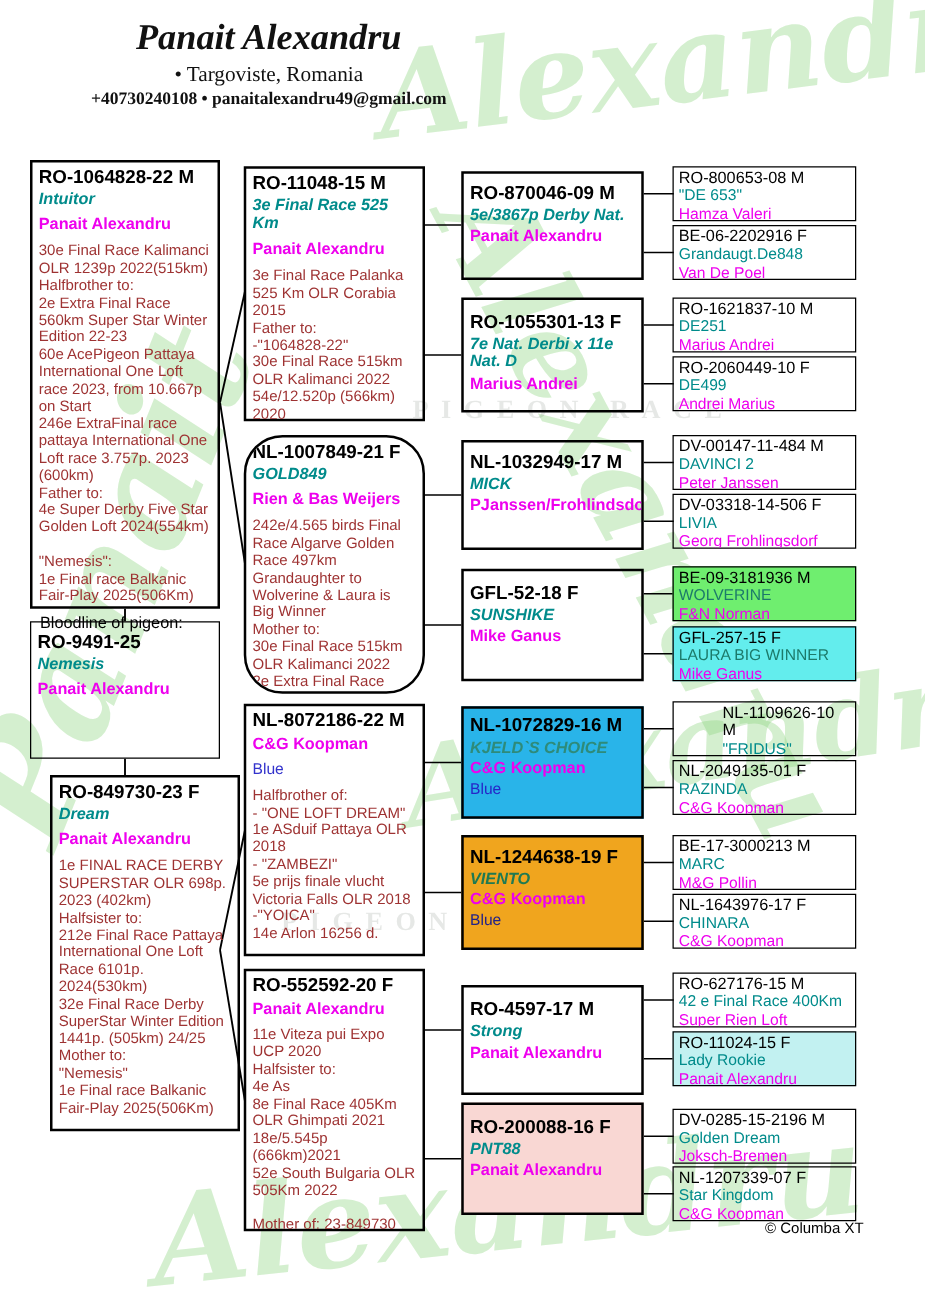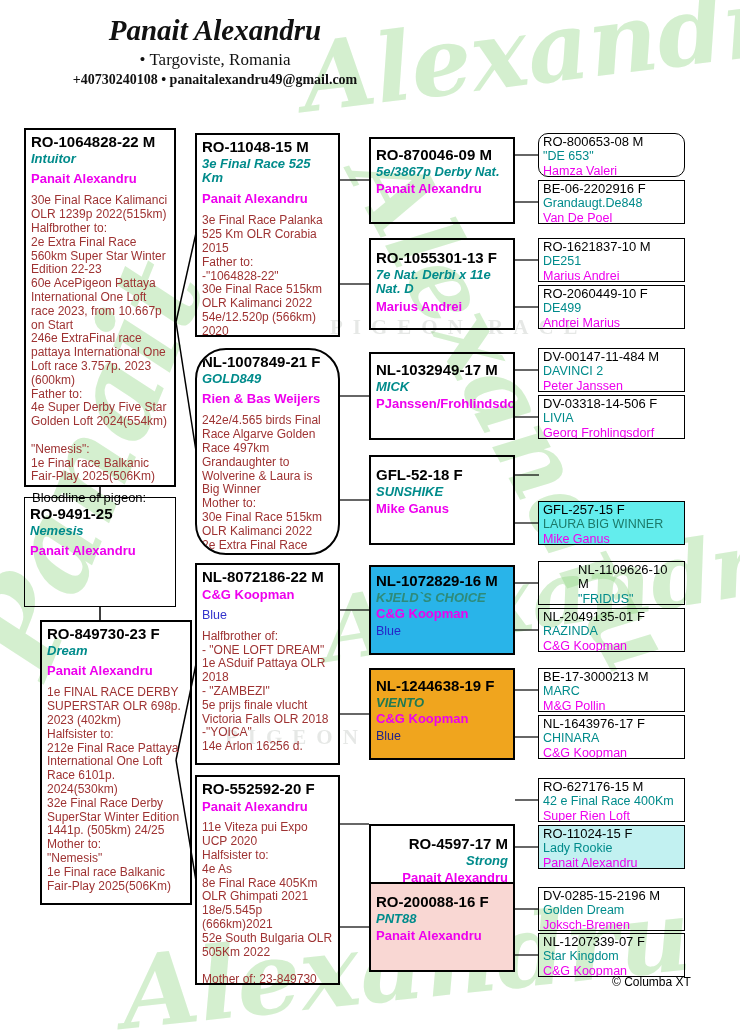--- a/index.html
+++ b/index.html
@@ -217,32 +217,32 @@
     <div class="title" style="color:#2e8b7a;">KJELD`S CHOICE</div>
     <div class="fancier" style="margin-top:2px;">C&amp;G Koopman</div>
     <div class="note" style="margin-top:2px;color:#2626c8;">Blue</div>
   </div>
   <div class="pbox bg-orange" style="left:369px;top:668px;width:146px;height:92px;">
     <div class="ring" style="margin-top:4px;">NL-1244638-19 F</div>
     <div class="title" style="color:#1f7a52;">VIENTO</div>
     <div class="fancier" style="margin-top:2px;">C&amp;G Koopman</div>
     <div class="note" style="margin-top:2px;color:#222288;">Blue</div>
   </div>
-  <div class="pbox" style="left:369px;top:824px;width:146px;height:88px;text-align:right;">
+  <div class="pbox" style="left:369px;top:788px;width:146px;height:88px;">
     <div class="ring" style="margin-top:6px;">RO-4597-17 M</div>
     <div class="title">Strong</div>
     <div class="fancier" style="margin-top:3px;">Panait Alexandru</div>
   </div>
   <div class="pbox bg-pink" style="left:369px;top:882px;width:146px;height:90px;">
     <div class="ring" style="margin-top:6px;">RO-200088-16 F</div>
     <div class="title">PNT88</div>
     <div class="fancier" style="margin-top:3px;">Panait Alexandru</div>
   </div>
 
-  <div class="b4" style="top:133px;border-radius:10px;">
+  <div class="b4" style="top:133px;">
     <div class="r4">RO-800653-08 M</div>
     <div class="n4">"DE 653"</div>
     <div class="f4">Hamza Valeri</div>
   </div>
   <div class="b4" style="top:180px;">
     <div class="r4">BE-06-2202916 F</div>
     <div class="n4">Grandaugt.De848</div>
     <div class="f4">Van De Poel</div>
   </div>
   <div class="b4" style="top:238px;">
@@ -258,20 +258,25 @@
   <div class="b4" style="top:348px;">
     <div class="r4">DV-00147-11-484 M</div>
     <div class="n4">DAVINCI 2</div>
     <div class="f4">Peter Janssen</div>
   </div>
   <div class="b4" style="top:395px;">
     <div class="r4">DV-03318-14-506 F</div>
     <div class="n4">LIVIA</div>
     <div class="f4">Georg Frohlingsdorf</div>
   </div>
+  <div class="b4 bg-green" style="top:453px;">
+    <div class="r4">BE-09-3181936 M</div>
+    <div class="n4" style="color:#1c7a6a;">WOLVERINE</div>
+    <div class="f4">F&amp;N Norman</div>
+  </div>
   <div class="b4 bg-aqua" style="top:501px;">
     <div class="r4">GFL-257-15 F</div>
     <div class="n4" style="color:#1c7a6a;">LAURA BIG WINNER</div>
     <div class="f4">Mike Ganus</div>
   </div>
   <div class="b4" style="top:561px;padding-left:39px;">
     <div class="r4">NL-1109626-10 M</div>
     <div class="n4">"FRIDUS"</div>
     <div class="f4">C&amp;G Koopman</div>
   </div>

